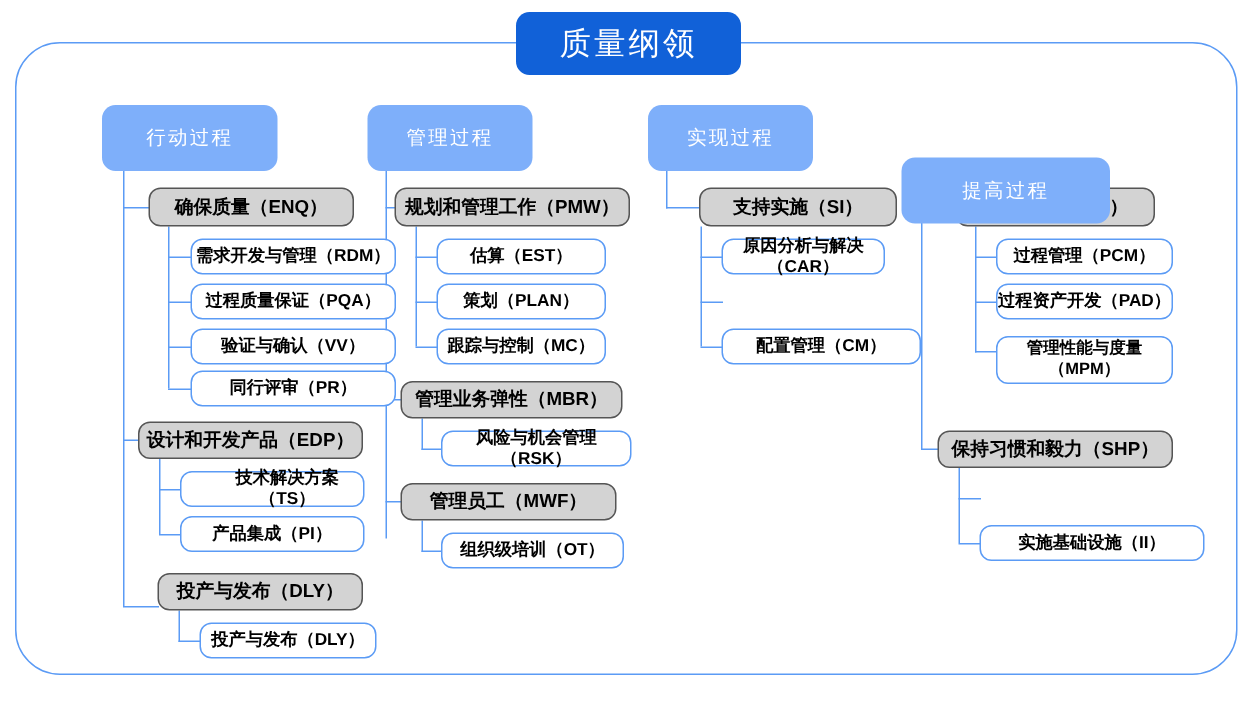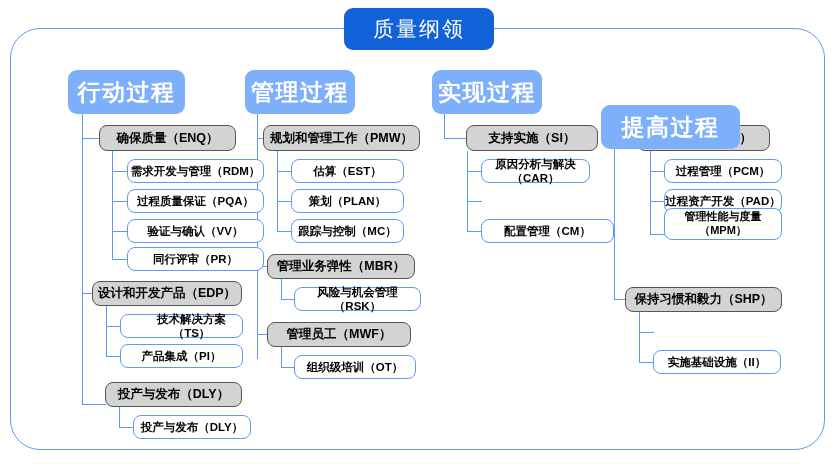--- a/index.html
+++ b/index.html
@@ -53,22 +53,22 @@
   
   .col-head {
     position: absolute;
     height: 44px;
     background: #7eaffa;
     border-radius: 9px;
     display: flex;
     align-items: center;
     justify-content: center;
     color: #ffffff;
-    font-size: 23px;
-    font-weight: bold;
+    font-size: 13px;
+    font-weight: normal;
     letter-spacing: 1.5px;
     z-index: 4;
   }
 
   
   .group-box {
     position: absolute;
     background: #d3d3d3;
     border: 1.5px solid #555555;
     border-radius: 8px;
@@ -205,24 +205,24 @@
   <div class="group-box" style="left:637px; top:125px; width:133px; height:26px;">提高性能（IMP）</div>
   <div class="conn v" style="left:650px; top:151px; height:84px;"></div>
 
   <div class="conn h" style="left:650px; top:171px; width:15px;"></div>
   <div class="leaf-box" style="left:664px; top:159px; width:118px; height:24px;">过程管理（PCM）</div>
 
   <div class="conn h" style="left:650px; top:201px; width:15px;"></div>
   <div class="leaf-box" style="left:664px; top:189px; width:118px; height:24px;">过程资产开发（PAD）</div>
 
   <div class="conn h" style="left:650px; top:234px; width:15px;"></div>
-  <div class="leaf-box two-line" style="left:664px; top:208px; width:118px; height:32px;">管理性能与度量<br>（MPM）</div>
+  <div class="leaf-box two-line" style="left:664px; top:224px; width:118px; height:32px;">管理性能与度量<br>（MPM）</div>
 
   <div class="conn h" style="left:614px; top:299px; width:12px;"></div>
   <div class="group-box" style="left:625px; top:287px; width:157px; height:25px;">保持习惯和毅力（SHP）</div>
   <div class="conn v" style="left:639px; top:312px; height:50px;"></div>
 
   <div class="conn h" style="left:639px; top:332px; width:15px;"></div>
 
   <div class="conn h" style="left:639px; top:362px; width:15px;"></div>
-  <div class="leaf-box" style="left:653px; top:350px; width:128px; height:24px;">实施基础设施（II）</div>
+  <div class="leaf-box" style="left:653px; top:350px; width:150px; height:24px;">实施基础设施（II）</div>
 
 </div>
 
 </body></html>

